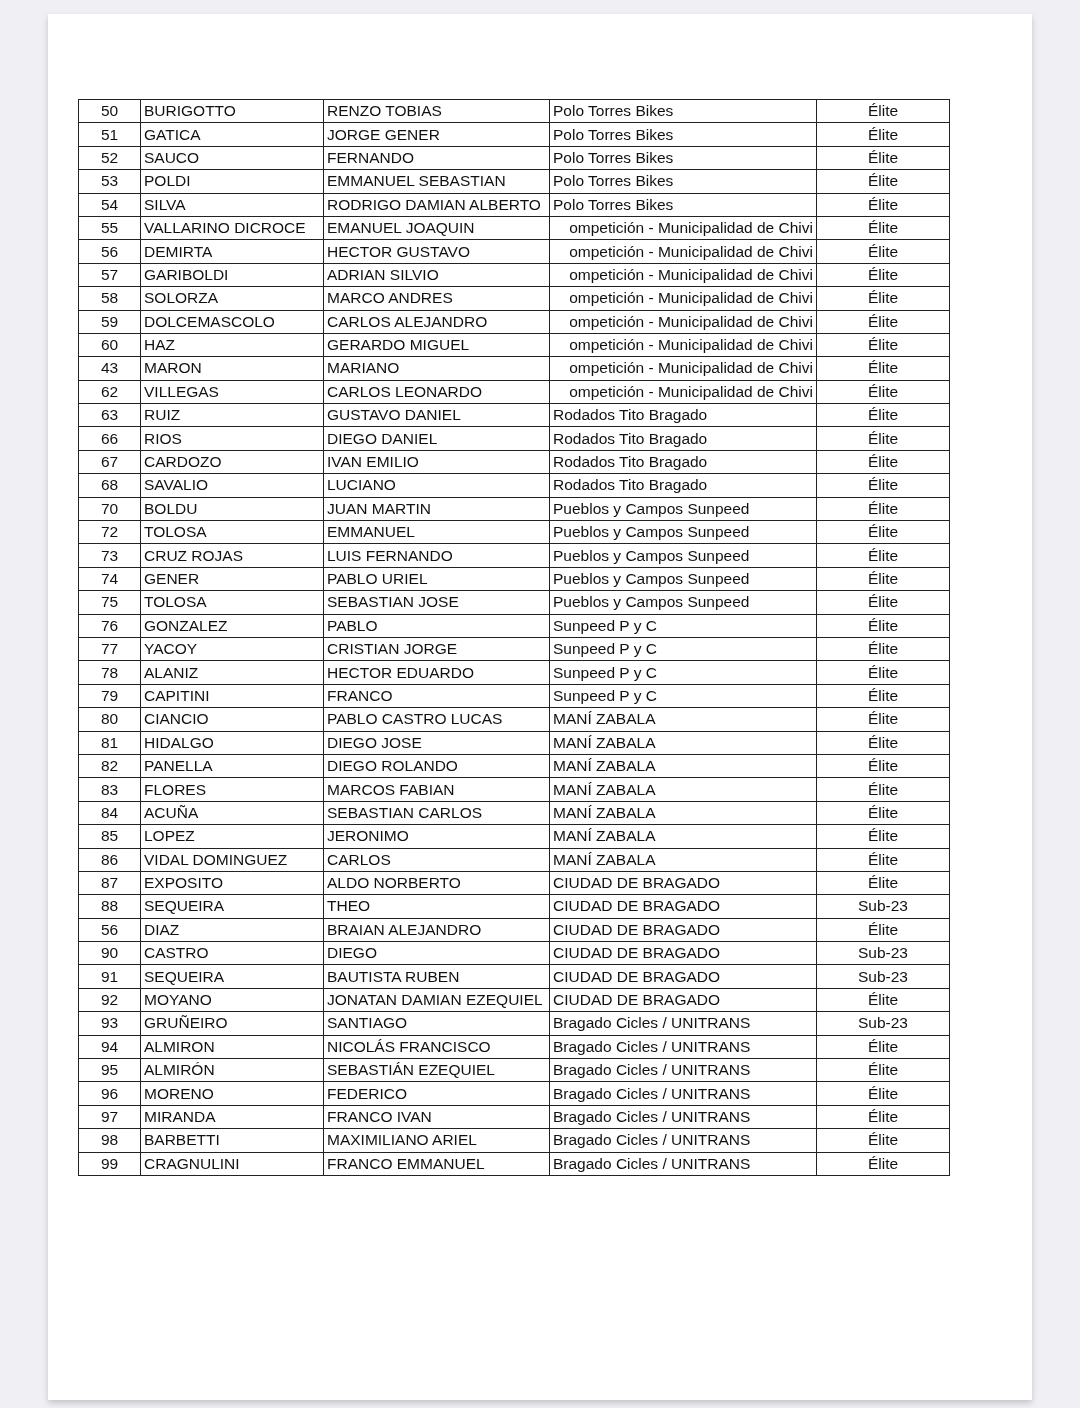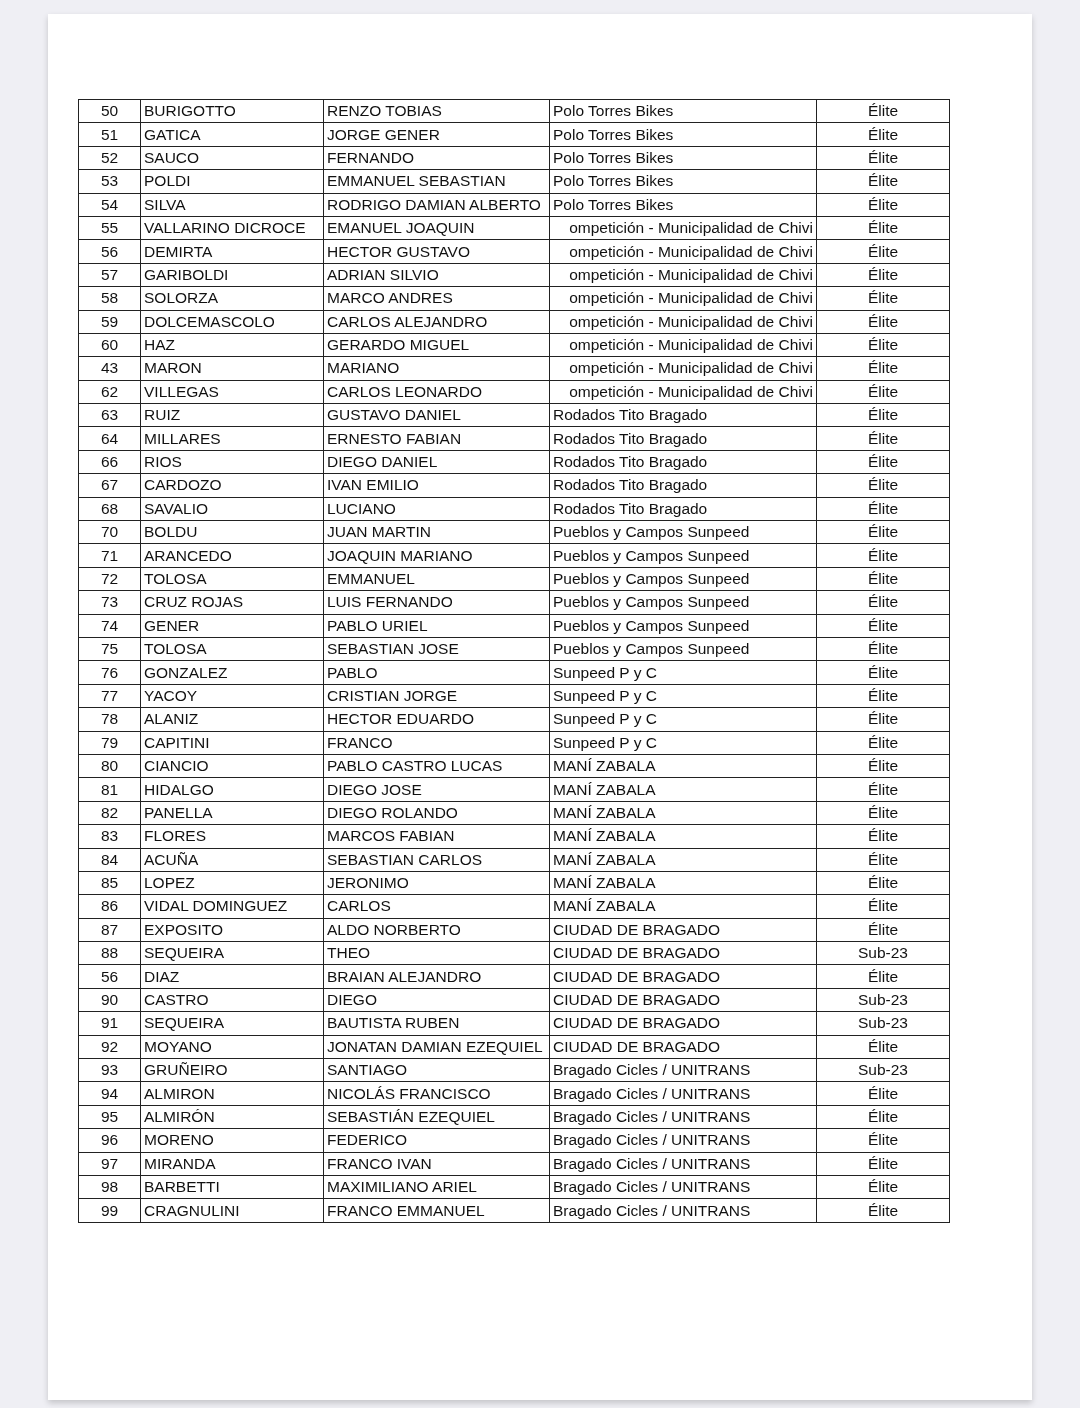--- a/index.html
+++ b/index.html
@@ -148,27 +148,20 @@
         <td class="cat">Élite</td>
       </tr>
         <tr style="">
         <td class="num">63</td>
         <td class="last">RUIZ</td>
         <td class="first">GUSTAVO DANIEL</td>
         <td class="team"><span>Rodados Tito Bragado</span></td>
         <td class="cat">Élite</td>
       </tr>
         <tr style="">
-        <td class="num">64</td>
-        <td class="last">MILLARES</td>
-        <td class="first">ERNESTO FABIAN</td>
-        <td class="team"><span>Rodados Tito Bragado</span></td>
-        <td class="cat">Élite</td>
-      </tr>
-        <tr style="">
         <td class="num">66</td>
         <td class="last">RIOS</td>
         <td class="first">DIEGO DANIEL</td>
         <td class="team"><span>Rodados Tito Bragado</span></td>
         <td class="cat">Élite</td>
       </tr>
         <tr style="">
         <td class="num">67</td>
         <td class="last">CARDOZO</td>
         <td class="first">IVAN EMILIO</td>
@@ -179,27 +172,20 @@
         <td class="num">68</td>
         <td class="last">SAVALIO</td>
         <td class="first">LUCIANO</td>
         <td class="team"><span>Rodados Tito Bragado</span></td>
         <td class="cat">Élite</td>
       </tr>
         <tr style="">
         <td class="num">70</td>
         <td class="last">BOLDU</td>
         <td class="first">JUAN MARTIN</td>
-        <td class="team"><span>Pueblos y Campos Sunpeed</span></td>
-        <td class="cat">Élite</td>
-      </tr>
-        <tr style="">
-        <td class="num">71</td>
-        <td class="last">ARANCEDO</td>
-        <td class="first">JOAQUIN MARIANO</td>
         <td class="team"><span>Pueblos y Campos Sunpeed</span></td>
         <td class="cat">Élite</td>
       </tr>
         <tr style="">
         <td class="num">72</td>
         <td class="last">TOLOSA</td>
         <td class="first">EMMANUEL</td>
         <td class="team"><span>Pueblos y Campos Sunpeed</span></td>
         <td class="cat">Élite</td>
       </tr>

